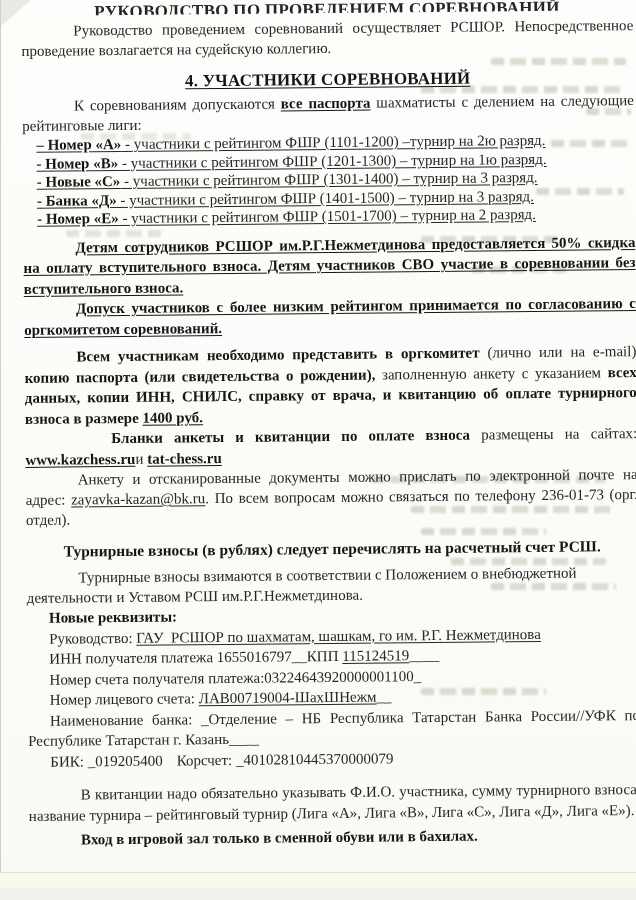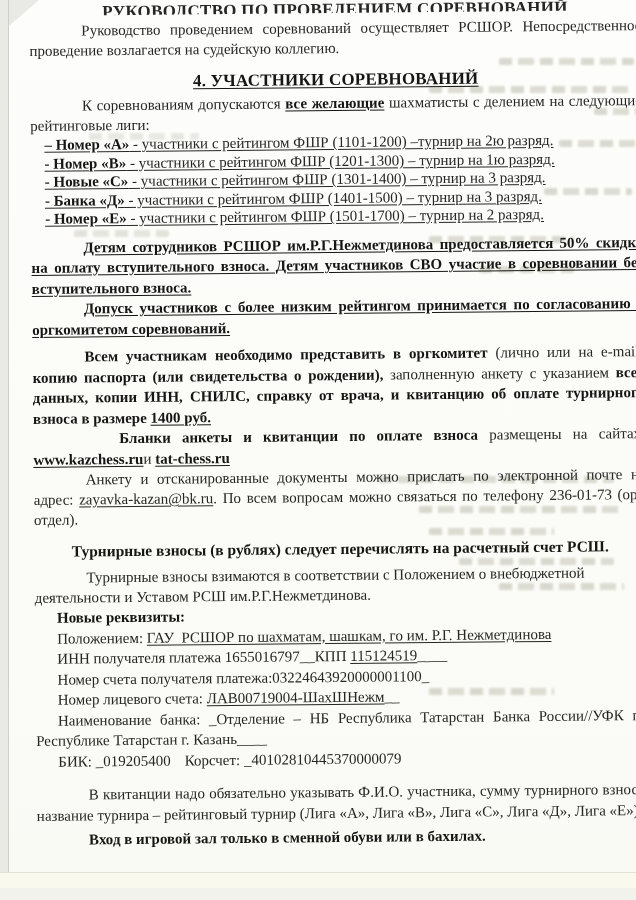--- a/index.html
+++ b/index.html
@@ -5,21 +5,21 @@
   html, body {
     margin: 0; padding: 0;
     width: 636px; height: 900px;
     overflow: hidden;
     background: #e9e9e5;
     font-family: "Liberation Serif", "DejaVu Serif", serif;
   }
   .scan-frame { position: relative; width: 636px; height: 900px; }
 
   .paper {
-    position: absolute; top: 0; left: 8px; right: 0; height: 872px;
+    position: absolute; top: 0; left: 0; right: 0; height: 872px;
     background: linear-gradient(180deg, #fdfdfb 0%, #fbfbf8 60%, #fafaf5 100%);
     border-left: 1px solid #cfcfc8;
     overflow: hidden;
   }
   .corner-fold {
     position: absolute; top: 0; left: 0; width: 0; height: 0;
     border-top: 26px solid #e9e9e5;
     border-right: 30px solid transparent;
   }
   .bottom-strip-cream {
@@ -110,21 +110,21 @@
         <span class="u">РУКОВОДСТВО ПО ПРОВЕДЕНИЕМ СОРЕВНОВАНИЙ</span>
       </div>
 
       <p class="intro indent">Руководство проведением соревнований осуществляет РСШОР. Непосредственное проведение возлагается на судейскую коллегию.</p>
 
       <p class="section-title center">
         <span class="u">4. УЧАСТНИКИ СОРЕВНОВАНИЙ</span>
       </p>
 
       <p class="admission indent">
-        <span>К соревнованиям допускаются </span><span class="b u">все желающие</span><span> шахматисты с делением на следующие рейтинговые лиги:</span>
+        <span>К соревнованиям допускаются </span><span class="b u">все паспорта</span><span> шахматисты с делением на следующие рейтинговые лиги:</span>
       </p>
 
       <div>
         <div class="league-line"><span class="b">– Номер «А»</span><span> - участники с рейтингом ФШР (1101-1200) –турнир на 2ю разряд.</span></div>
         <div class="league-line"><span class="b">- Номер «В»</span><span> - участники с рейтингом ФШР (1201-1300) – турнир на 1ю разряд.</span></div>
         <div class="league-line"><span class="b">- Новые «С»</span><span> - участники с рейтингом ФШР (1301-1400) – турнир на 3 разряд.</span></div>
         <div class="league-line"><span class="b">- Банка «Д»</span><span> - участники с рейтингом ФШР (1401-1500) – турнир на 3 разряд.</span></div>
         <div class="league-line"><span class="b">- Номер «Е»</span><span> - участники с рейтингом ФШР (1501-1700) – турнир на 2 разряд.</span></div>
       </div>
 
@@ -151,21 +151,21 @@
       <p class="fees-heading center">
         <span class="b">Турнирные взносы (в рублях) следует перечислять на расчетный счет РСШ.</span>
       </p>
 
       <p class="fees-basis indent">Турнирные взносы взимаются в соответствии с Положением о внебюджетной деятельности и Уставом РСШ им.Р.Г.Нежметдинова.</p>
 
       <p class="req-line">
         <span class="b">Новые реквизиты:</span>
       </p>
       <p class="req-line">
-        <span>Положением: </span><span class="u pre">ГАУ  РСШОР по шахматам, шашкам, го им. Р.Г. Нежметдинова</span>
+        <span>Руководство: </span><span class="u pre">ГАУ  РСШОР по шахматам, шашкам, го им. Р.Г. Нежметдинова</span>
       </p>
       <p class="req-line">
         <span>ИНН получателя платежа 1655016797__КПП </span><span class="u">115124519</span><span>____</span>
       </p>
       <p class="req-line">Номер счета получателя платежа:03224643920000001100_</p>
       <p class="req-line">
         <span>Номер лицевого счета: </span><span class="u">ЛАВ00719004-ШахШНежм</span><span>__</span>
       </p>
       <p class="req-line">Наименование банка: _Отделение – НБ Республика Татарстан Банка России//УФК по Республике Татарстан г. Казань____</p>
       <p class="req-line">

